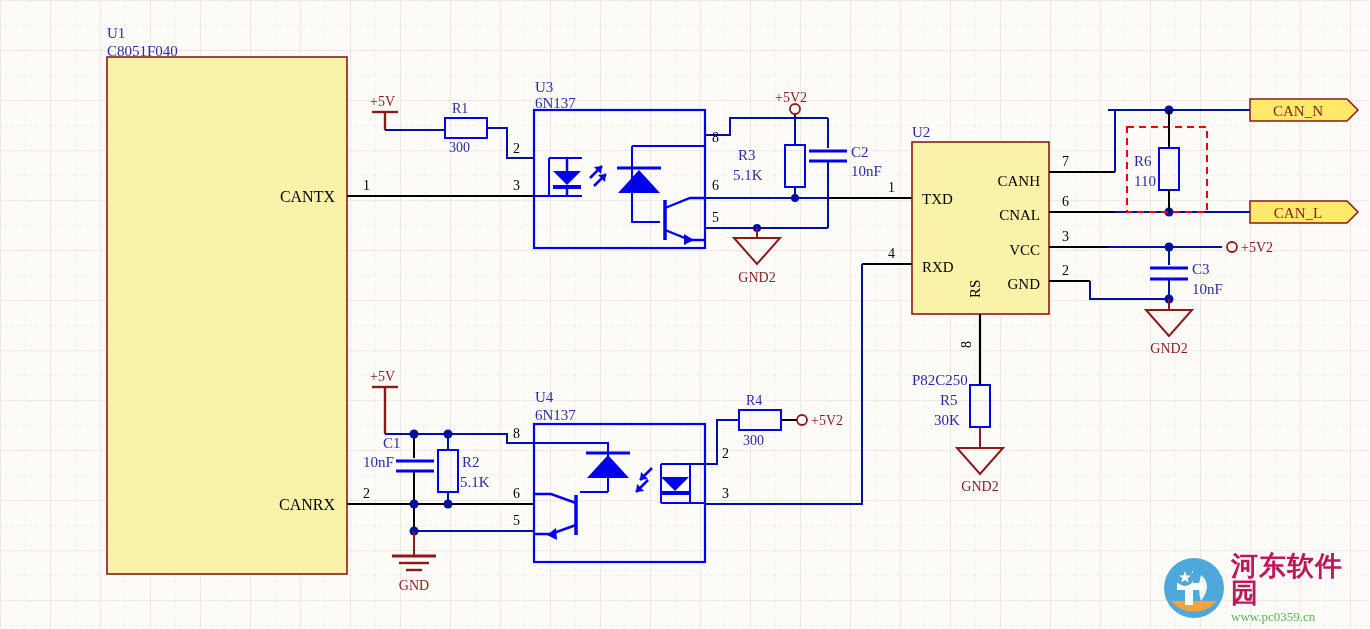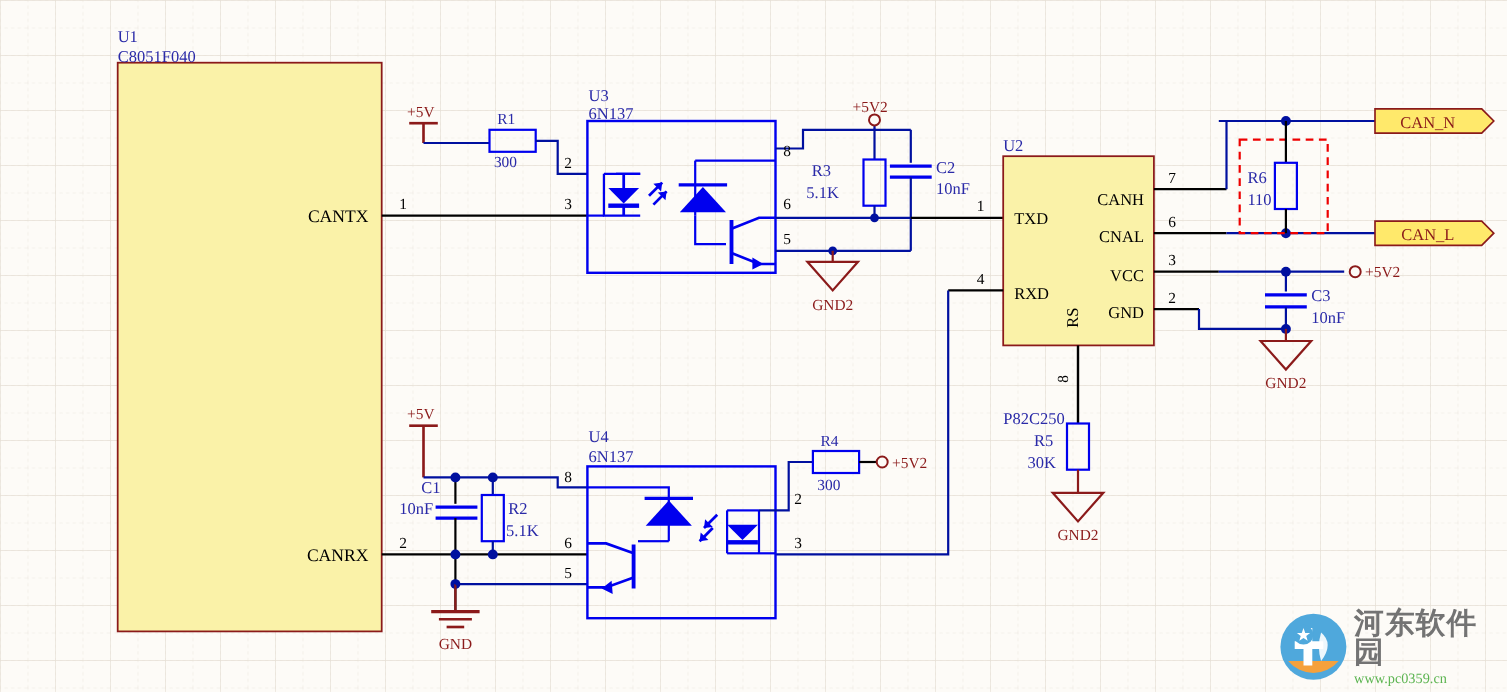--- a/index.html
+++ b/index.html
@@ -4,21 +4,21 @@
 <style>
   html,body{margin:0;padding:0;background:#fdfbf7;}
   body{width:1370px;height:629px;position:relative;overflow:hidden;
        font-family:"Liberation Serif",serif;}
   #sheet{position:absolute;inset:0;width:1370px;height:629px;}
   .wm{position:absolute;left:1163px;top:553px;width:200px;height:70px;
       display:flex;align-items:center;gap:6px;}
   .wm-logo{width:62px;height:62px;position:relative;flex:0 0 auto;}
   .wm-txt{display:flex;flex-direction:column;justify-content:center;line-height:1;}
   .wm-cn{font-family:"Liberation Sans",sans-serif;font-weight:bold;font-size:27px;
-         color:#737373;letter-spacing:1px;}
+         color:#be185d;letter-spacing:1px;}
   .wm-url{font-family:"Liberation Serif",serif;font-weight:normal;font-size:13px;
           color:#5bb450;letter-spacing:0px;margin-top:3px;}
 </style>
 </head>
 <body>
 
 <svg id="sheet" viewBox="0 0 1370 629">
   <defs>
     <pattern id="minorGrid" width="25" height="25" patternUnits="userSpaceOnUse">
       <path d="M 25 0 L 0 0 0 25" fill="none" stroke="#ece7df" stroke-width="1" stroke-dasharray="3 3"></path>

